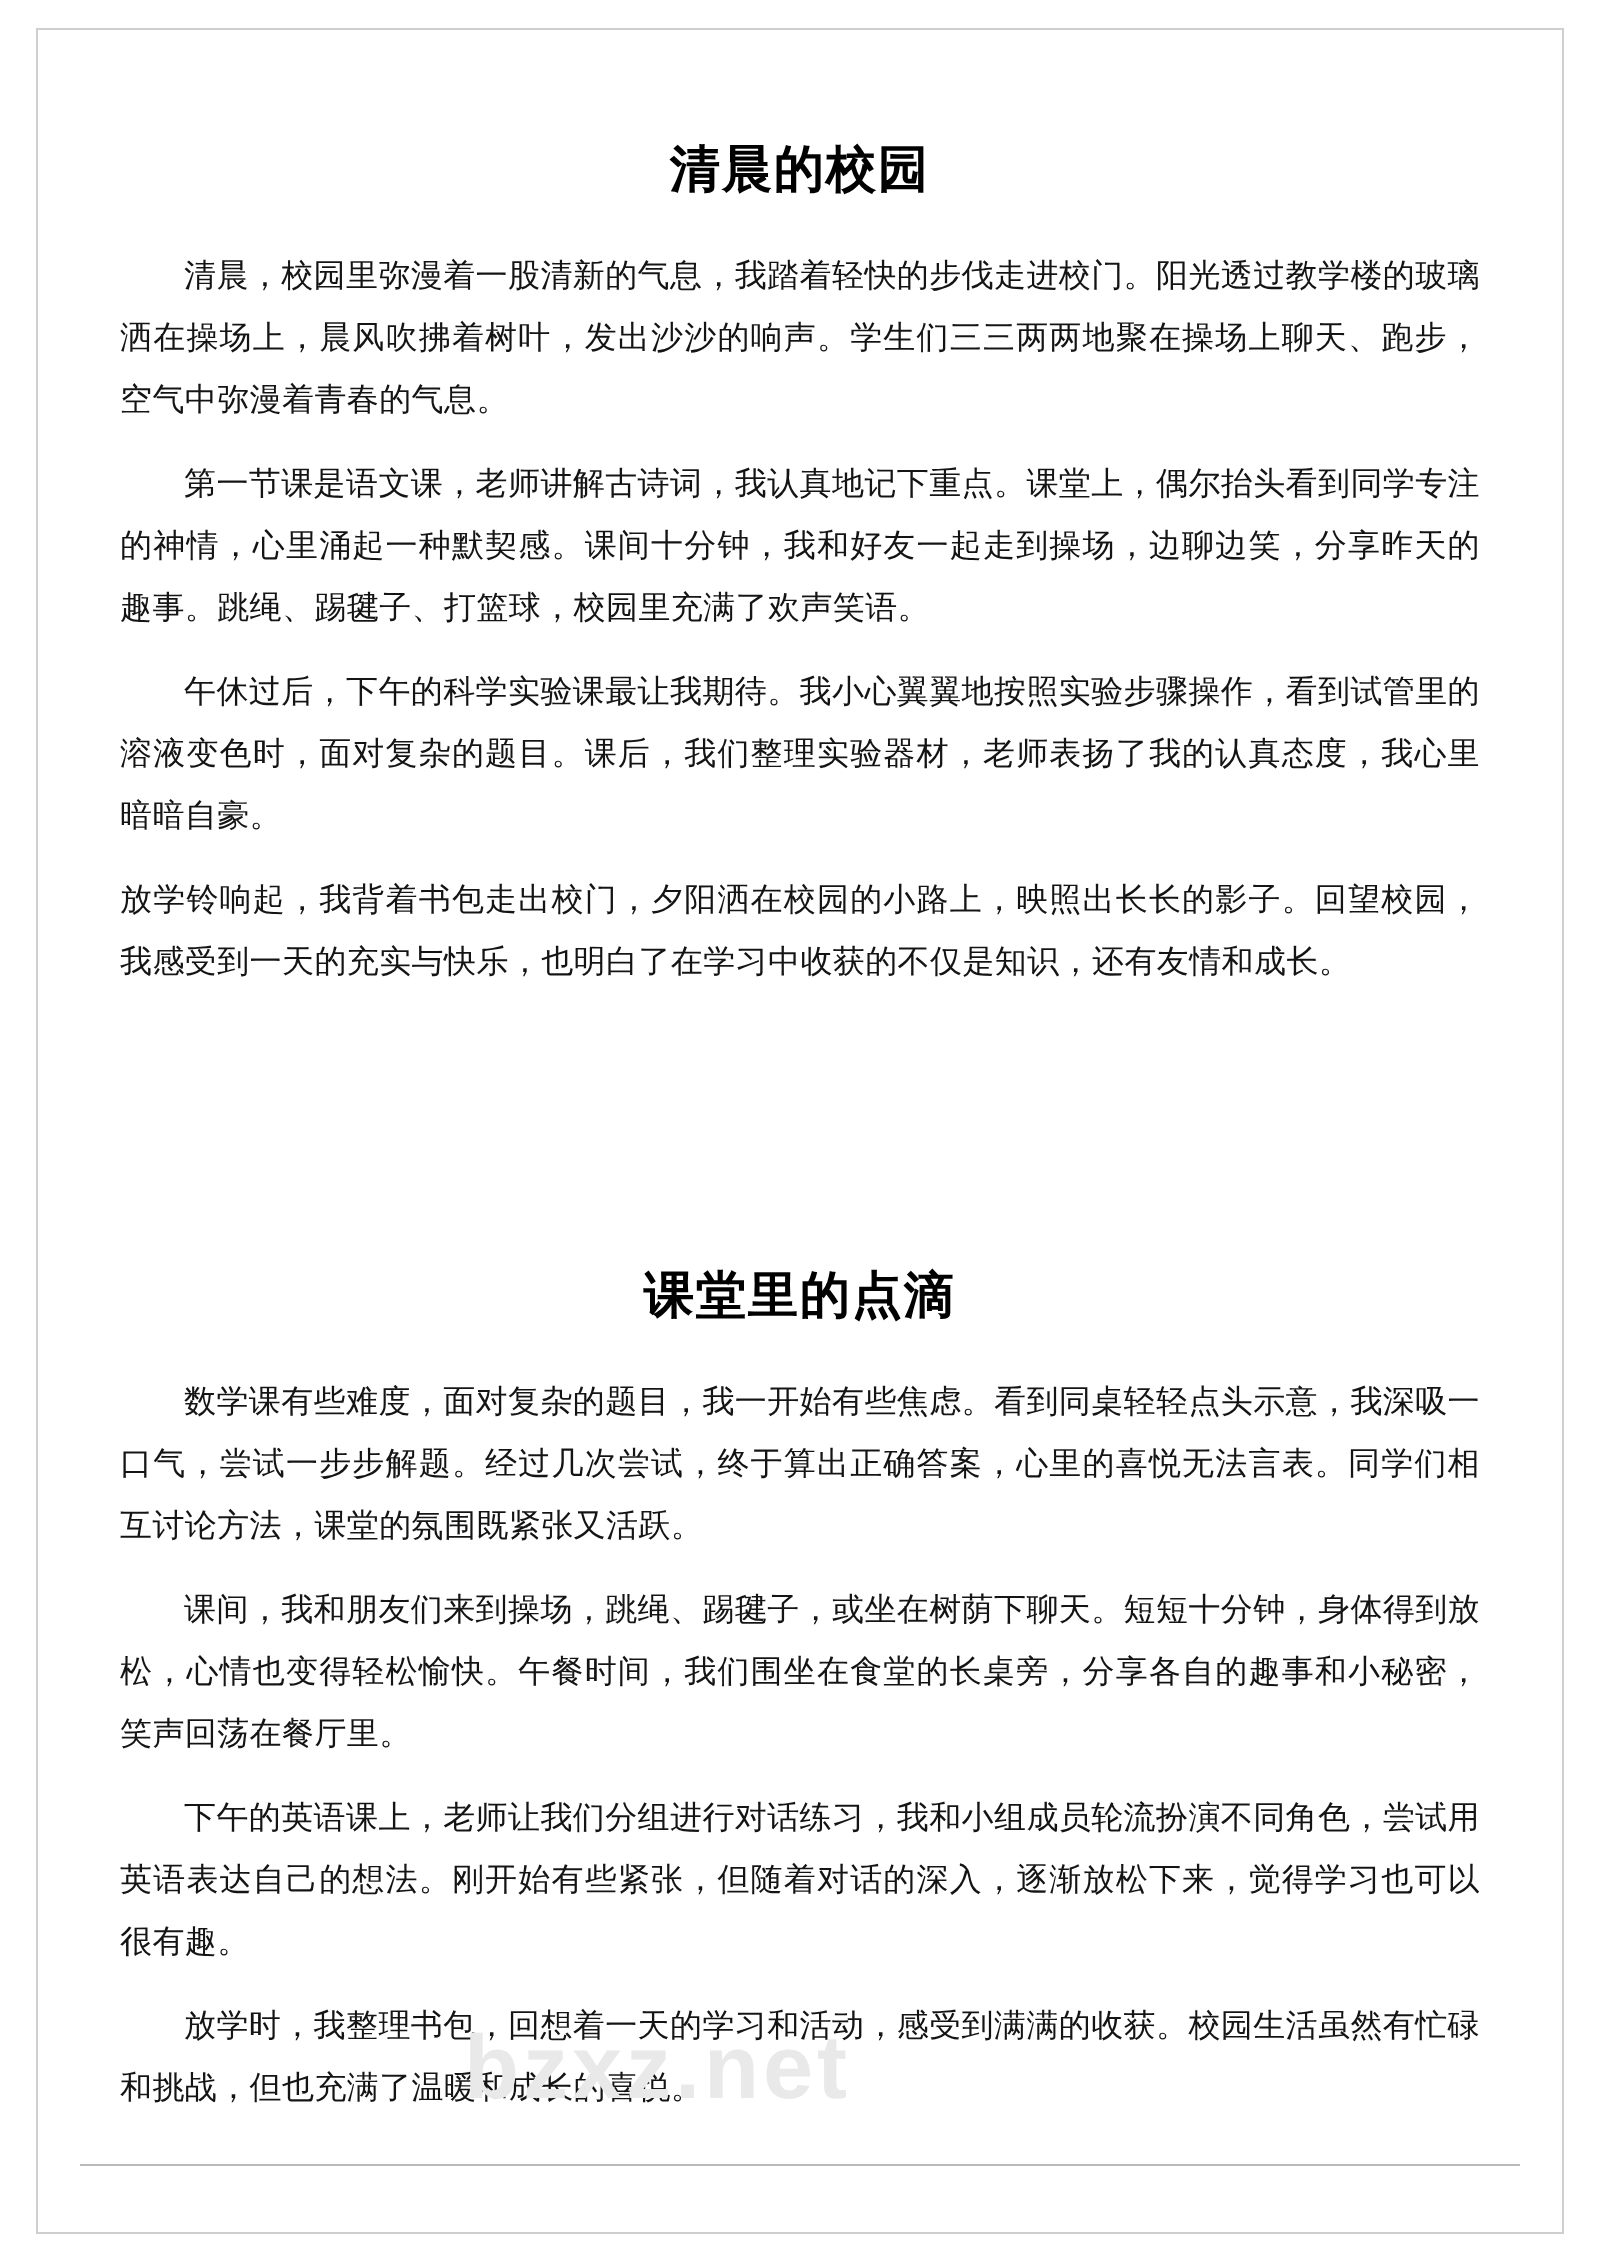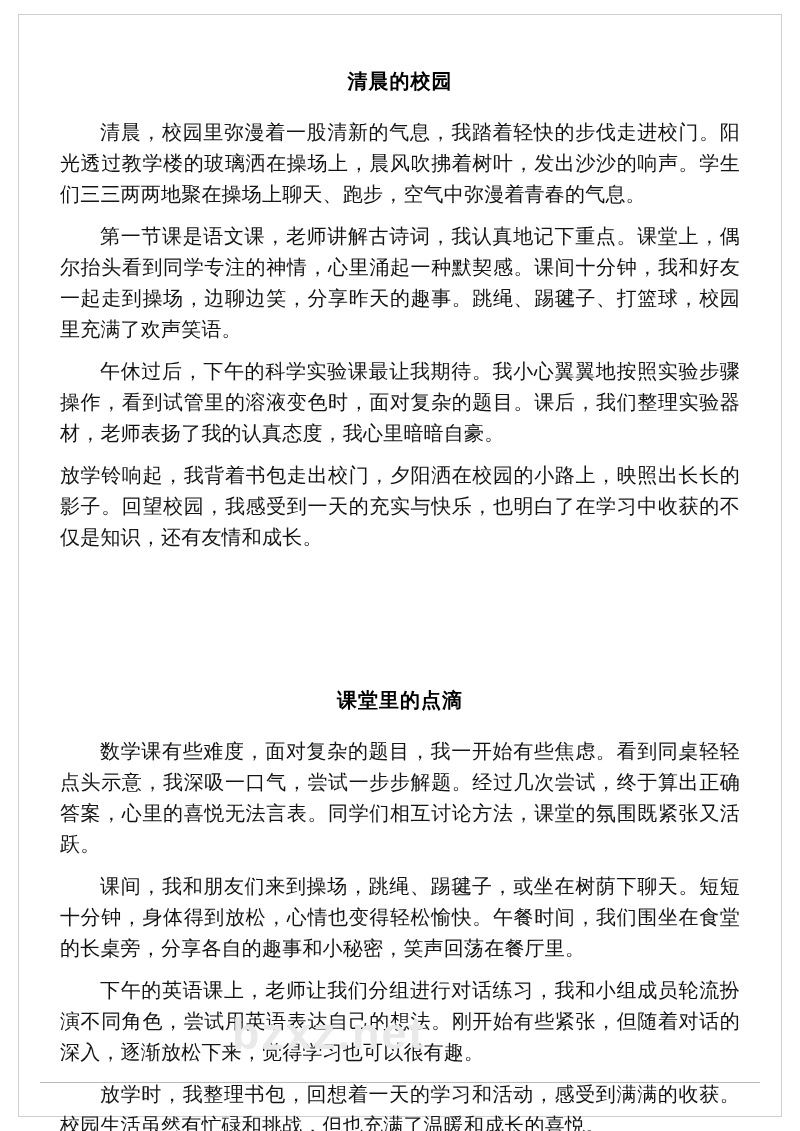--- a/index.html
+++ b/index.html
@@ -34,30 +34,30 @@
   .content {
     position: absolute;
     left: 60px;
     top: 40px;
     width: 680px;
   }
   .doc-title {
     text-align: center;
     font-family: "Liberation Sans", sans-serif;
     font-weight: bold;
-    font-size: 20px;
+    font-size: 25px;
     letter-spacing: 1px;
     color: #000000;
     margin: 0;
     padding: 0;
   }
   .title-1 { margin-top: 28px; }
   .title-2 { margin-top: 96px; }
   .para {
-    font-size: 20px;
+    font-size: 16px;
     line-height: 31px;
     text-align: justify;
     text-justify: inter-ideograph;
     margin: 11px 0 0 0;
     color: #141414;
     letter-spacing: 0.2px;
   }
   .para.indent { text-indent: 2em; }
   .body-block { margin-top: 22px; }
   .spacer-lg { height: 38px; }

